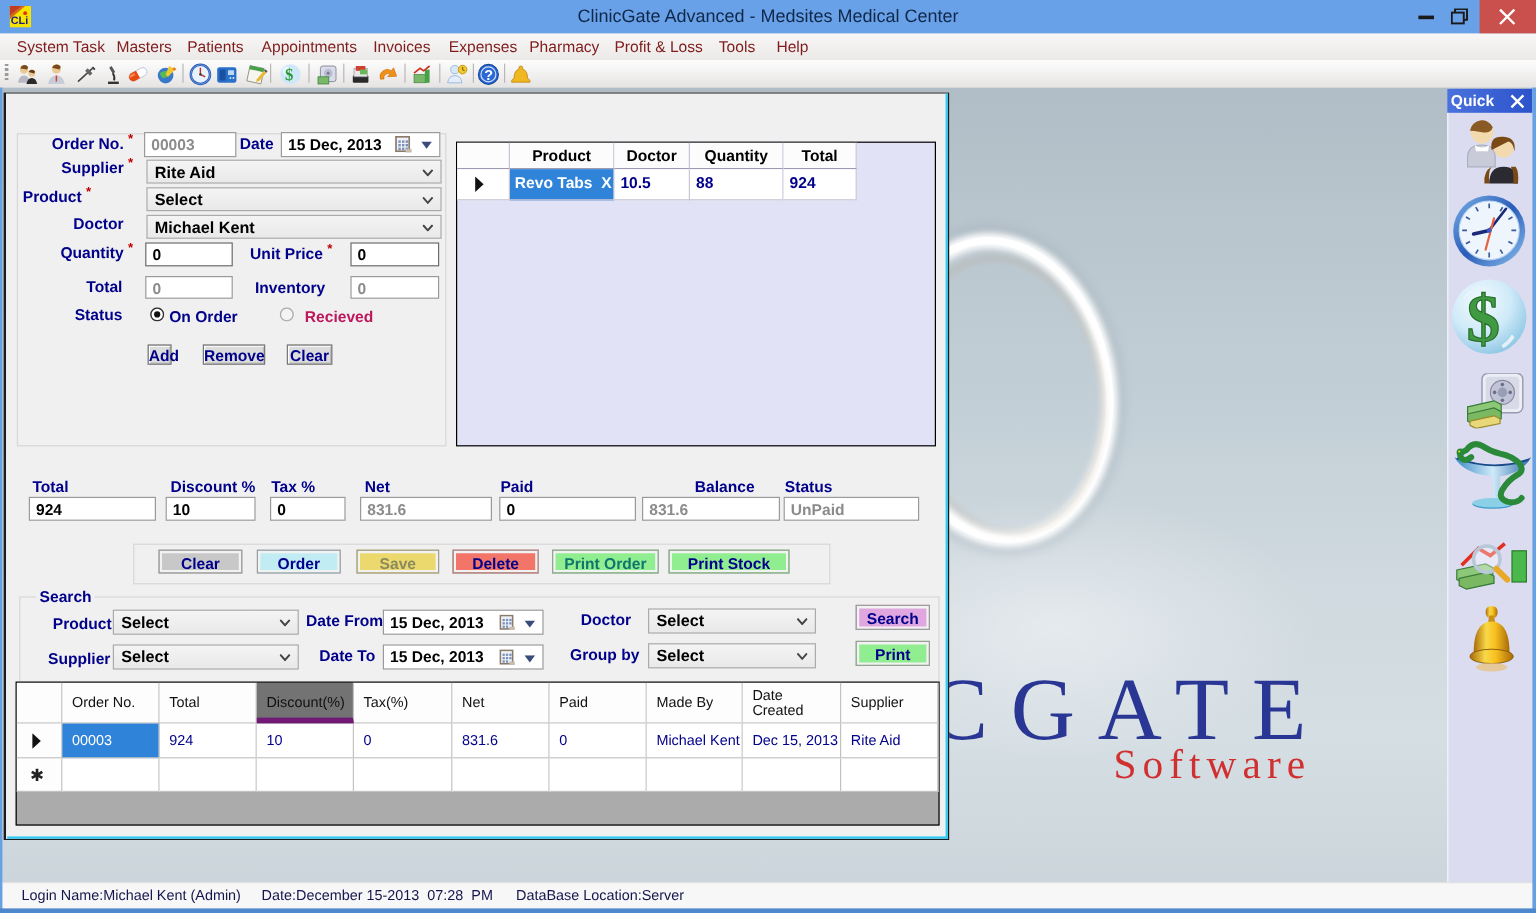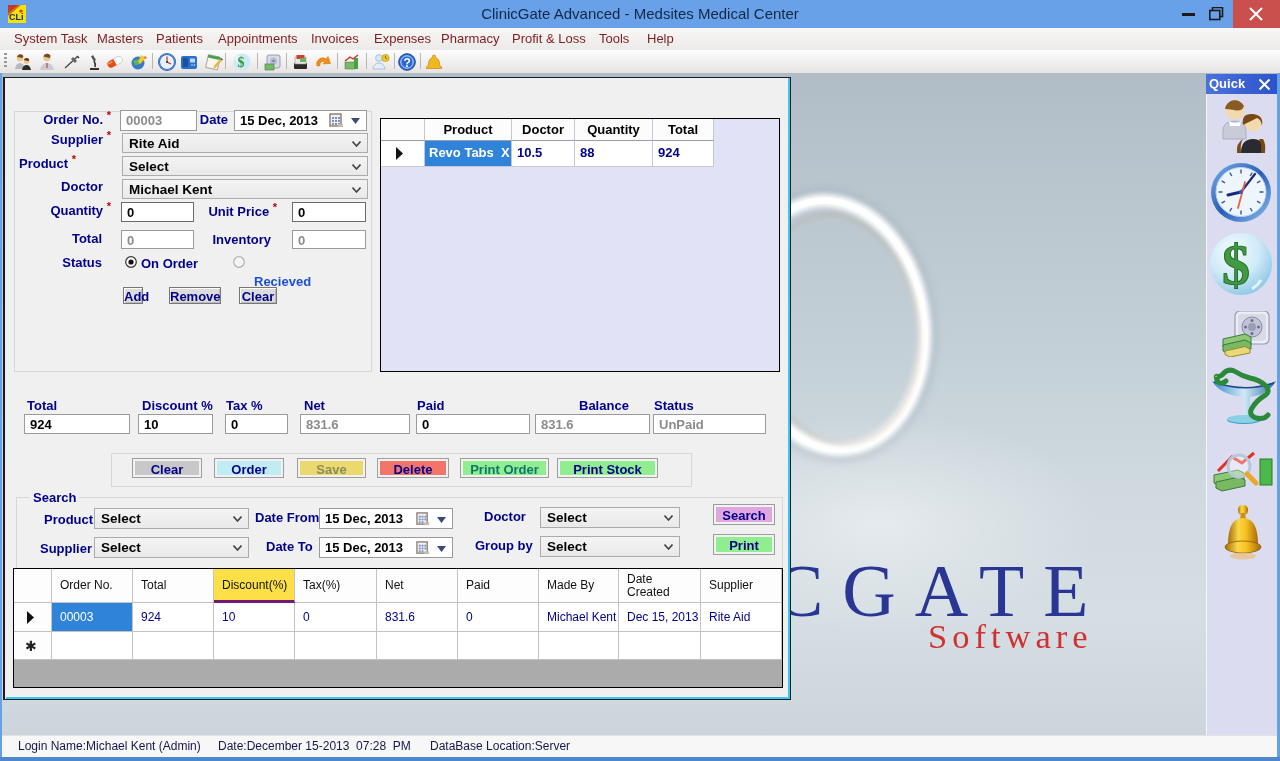--- a/index.html
+++ b/index.html
@@ -272,21 +272,21 @@
 <div class="tbox gray" style="left:116px;top:152px;width:73px;height:19px;">0</div>
 <div class="tbox gray" style="left:287px;top:152px;width:74px;height:19px;">0</div>
 <svg class="abs" style="left:120px;top:178px" width="12" height="12" viewBox="0 0 12 12">
 <circle cx="6" cy="6" r="5.3" fill="#fff" stroke="#333" stroke-width="1.2"></circle>
         <circle cx="6" cy="6" r="2.6" fill="#111"></circle>
       </svg>
 <div class="lbl" style="left:136px;top:178px;">On Order</div>
 <svg class="abs" style="left:228px;top:178px" width="12" height="12" viewBox="0 0 12 12">
 <circle cx="6" cy="6" r="5.3" fill="#f4f4f4" stroke="#b0b0b0" stroke-width="1.2"></circle>
       </svg>
-<div class="lbl" style="left:249px;top:196px;color:#1d4ed8;">Recieved</div>
+<div class="lbl" style="left:249px;top:178px;color:#be185d;">Recieved</div>
 <div class="btn3" style="left:118px;top:209px;width:20px;height:17px;padding-top:1px;">Add</div>
 <div class="btn3" style="left:164px;top:209px;width:52px;height:17px;padding-top:1px;">Remove</div>
 <div class="btn3" style="left:234px;top:209px;width:38px;height:17px;padding-top:1px;">Clear</div>
 <div class="abs" style="left:375px;top:40px;width:400px;height:254px;background:#e2e2f6;border:1px solid #000;box-sizing:border-box;">
 <div style="position:absolute;left:0px;top:0;width:44px;height:22px;background:#fcfcfc;border-right:1px solid #c6c6d6;border-bottom:1px solid #9a9ab0;box-sizing:border-box;font-size:13px;font-weight:bold;color:#000;text-align:center;padding-top:3px;"></div>
 <div style="position:absolute;left:44px;top:0;width:87px;height:22px;background:#fcfcfc;border-right:1px solid #c6c6d6;border-bottom:1px solid #9a9ab0;box-sizing:border-box;font-size:13px;font-weight:bold;color:#000;text-align:center;padding-top:3px;">Product</div>
 <div style="position:absolute;left:131px;top:0;width:63px;height:22px;background:#fcfcfc;border-right:1px solid #c6c6d6;border-bottom:1px solid #9a9ab0;box-sizing:border-box;font-size:13px;font-weight:bold;color:#000;text-align:center;padding-top:3px;">Doctor</div>
 <div style="position:absolute;left:194px;top:0;width:78px;height:22px;background:#fcfcfc;border-right:1px solid #c6c6d6;border-bottom:1px solid #9a9ab0;box-sizing:border-box;font-size:13px;font-weight:bold;color:#000;text-align:center;padding-top:3px;">Quantity</div>
 <div style="position:absolute;left:272px;top:0;width:61px;height:22px;background:#fcfcfc;border-right:1px solid #c6c6d6;border-bottom:1px solid #9a9ab0;box-sizing:border-box;font-size:13px;font-weight:bold;color:#000;text-align:center;padding-top:3px;">Total</div>
 <div style="position:absolute;left:0;top:22px;width:44px;height:26px;background:#fff;border-right:1px solid #c6c6d6;border-bottom:1px solid #c6c6d6;box-sizing:border-box;">
@@ -374,21 +374,21 @@
         </svg></div>
 <div class="combo" style="left:535px;top:458px;width:140px;height:21px;">Select<svg class="chev" width="9" height="6" viewBox="0 0 9 6">
           <path d="M0.5,0.5 L4.5,5 L8.5,0.5" stroke="#444" stroke-width="1.6" fill="none"></path>
         </svg></div>
 <div class="cbtn" style="left:708px;top:426px;width:62px;height:21px;background:#dfa6df;">Search</div>
 <div class="cbtn" style="left:708px;top:456px;width:62px;height:21px;background:#90ee90;">Print</div>
 <div class="abs" style="left:8px;top:490px;width:770px;height:120px;background:#ababab;border:1px solid #000;box-sizing:border-box;">
 <div style="position:absolute;left:0px;top:0;width:38px;height:34px;background:#fdfdfd;border-right:1px solid #c2c2c2;border-bottom:1px solid #c2c2c2;box-sizing:border-box;font-size:12px;color:#111;padding:10px 0 0 8px;line-height:13px;"></div>
 <div style="position:absolute;left:38px;top:0;width:81px;height:34px;background:#fdfdfd;border-right:1px solid #c2c2c2;border-bottom:1px solid #c2c2c2;box-sizing:border-box;font-size:12px;color:#111;padding:10px 0 0 8px;line-height:13px;">Order No.</div>
 <div style="position:absolute;left:119px;top:0;width:81px;height:34px;background:#fdfdfd;border-right:1px solid #c2c2c2;border-bottom:1px solid #c2c2c2;box-sizing:border-box;font-size:12px;color:#111;padding:10px 0 0 8px;line-height:13px;">Total</div>
-<div style="position:absolute;left:200px;top:0;width:81px;height:34px;background:#fde047;border-right:1px solid #c2c2c2;border-bottom:3px solid #701a75;box-sizing:border-box;font-size:12px;color:#111;padding:10px 0 0 8px;line-height:13px;">Discount(%)</div>
+<div style="position:absolute;left:200px;top:0;width:81px;height:34px;background:#737373;border-right:1px solid #c2c2c2;border-bottom:5px solid #701a75;box-sizing:border-box;font-size:12px;color:#111;padding:10px 0 0 8px;line-height:13px;">Discount(%)</div>
 <div style="position:absolute;left:281px;top:0;width:82px;height:34px;background:#fdfdfd;border-right:1px solid #c2c2c2;border-bottom:1px solid #c2c2c2;box-sizing:border-box;font-size:12px;color:#111;padding:10px 0 0 8px;line-height:13px;">Tax(%)</div>
 <div style="position:absolute;left:363px;top:0;width:81px;height:34px;background:#fdfdfd;border-right:1px solid #c2c2c2;border-bottom:1px solid #c2c2c2;box-sizing:border-box;font-size:12px;color:#111;padding:10px 0 0 8px;line-height:13px;">Net</div>
 <div style="position:absolute;left:444px;top:0;width:81px;height:34px;background:#fdfdfd;border-right:1px solid #c2c2c2;border-bottom:1px solid #c2c2c2;box-sizing:border-box;font-size:12px;color:#111;padding:10px 0 0 8px;line-height:13px;">Paid</div>
 <div style="position:absolute;left:525px;top:0;width:80px;height:34px;background:#fdfdfd;border-right:1px solid #c2c2c2;border-bottom:1px solid #c2c2c2;box-sizing:border-box;font-size:12px;color:#111;padding:10px 0 0 8px;line-height:13px;">Made By</div>
 <div style="position:absolute;left:605px;top:0;width:82px;height:34px;background:#fdfdfd;border-right:1px solid #c2c2c2;border-bottom:1px solid #c2c2c2;box-sizing:border-box;font-size:12px;color:#111;padding:4px 0 0 8px;line-height:13px;">Date<br>Created</div>
 <div style="position:absolute;left:687px;top:0;width:81px;height:34px;background:#fdfdfd;border-right:1px solid #c2c2c2;border-bottom:1px solid #c2c2c2;box-sizing:border-box;font-size:12px;color:#111;padding:10px 0 0 8px;line-height:13px;">Supplier</div>
 <div style="position:absolute;left:0;top:34px;width:38px;height:29px;background:#fdfdfd;border-right:1px solid #c2c2c2;border-bottom:1px solid #c2c2c2;box-sizing:border-box;">
           <svg style="position:absolute;left:12px;top:8px" width="9" height="13" viewBox="0 0 9 13">
             <path d="M1,0 L8,6.5 L1,13 Z" fill="#111"></path>
           </svg>

